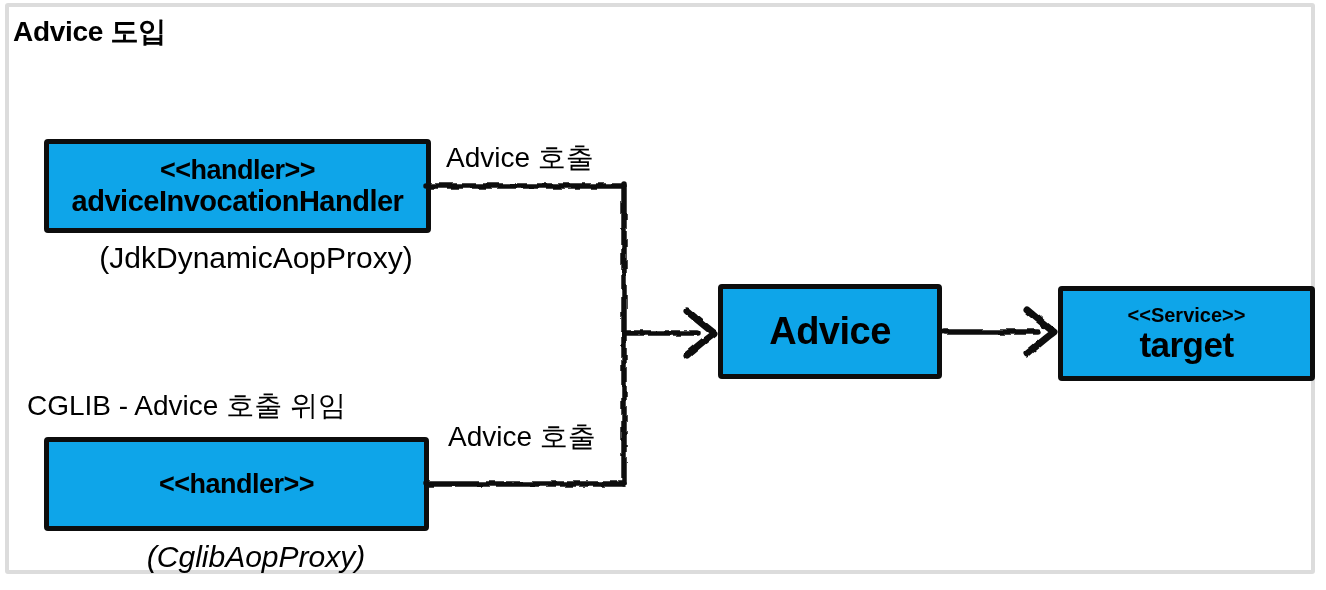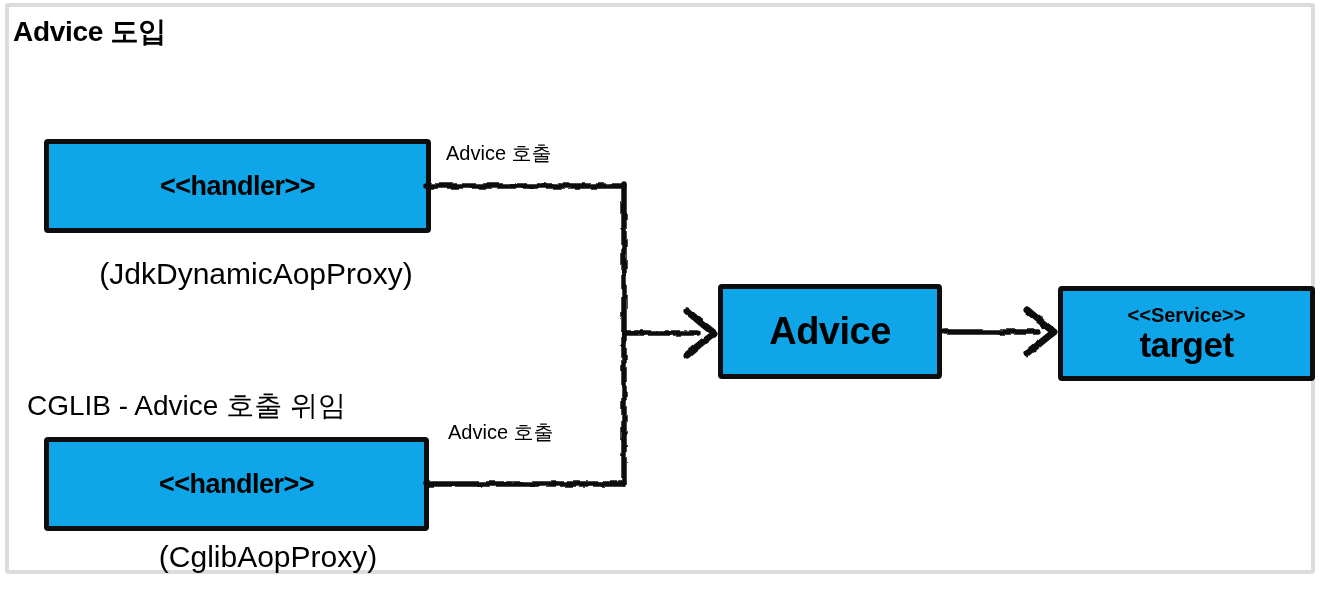--- a/index.html
+++ b/index.html
@@ -12,21 +12,21 @@
     position:absolute; left:5px; top:3px; width:1302px; height:563px;
     border:4px solid #dcdcdc; border-radius:3px;
   }
   .title {
     position:absolute; left:13px; top:13px;
     font-size:28px; font-weight:700; letter-spacing:-0.3px; white-space:pre;
   }
   .sec-label { position:absolute; font-size:28px; line-height:1.15; white-space:pre; }
   .lbl-jdk   { left:27px; top:88px; }
   .lbl-cglib { left:27px; top:390px;text-align:center; }
-  .arrow-label { position:absolute; font-size:20px; line-height:1.15; white-space:pre; }
+  .arrow-label { position:absolute; font-size:28px; line-height:1.15; white-space:pre; }
   .lbl-call-top    { left:446px; top:142px; }
   .lbl-call-bottom { left:448px; top:421px; }
   .node {
     position:absolute; box-sizing:border-box; background:#0ea5e9;
     border:5px solid #0d0d0d; border-radius:4px;
     display:flex; flex-direction:column; align-items:center; justify-content:center;
     text-align:center;
   }
   .node-jdk    { left:44px;   top:139px; width:387px; height:94px; }
   .node-cglib  { left:44px;   top:437px; width:385px; height:94px; }
@@ -34,35 +34,36 @@
   .node-target { left:1058px; top:286px; width:257px; height:95px; }
   .stereo { font-weight:700; font-size:27px; line-height:1.12; letter-spacing:-0.5px; white-space:pre; }
   .hname  { font-weight:700; font-size:29px; line-height:1.12; letter-spacing:-0.5px; white-space:pre; }
   .bigname   { font-weight:700; font-size:38px; letter-spacing:-0.5px; line-height:1.05; white-space:pre; }
   .stereo-sm { font-weight:700; font-size:20px; line-height:1.2; white-space:pre; }
   .tname     { font-weight:700; font-size:35px; letter-spacing:-0.5px; line-height:1.05; white-space:pre; }
   .caption {
     position:absolute; font-size:30px; line-height:1.1;
     transform:translateX(-50%); white-space:pre;
   }
-  .cap-jdk   { left:256px; top:257px; }
-  .cap-cglib { left:268px; top:540px; }
+  .cap-jdk   { left:256px; top:241px; }
+  .cap-cglib { left:256px; top:540px;font-style:italic; }
   svg.wires { position:absolute; left:0; top:0; }
 </style>
 </head>
 <body>
 
 <div class="stage">
 
   <div class="frame"></div>
 
   <div class="title">Advice 도입</div>
 
   <div class="node node-jdk">
     <div class="stereo">&lt;&lt;handler&gt;&gt;</div>
+    <div class="hname">adviceInvocationHandler</div>
   </div>
   <div class="caption cap-jdk">(JdkDynamicAopProxy)</div>
   <div class="arrow-label lbl-call-top">Advice 호출</div>
 
   <div class="sec-label lbl-cglib">CGLIB - Advice 호출 위임</div>
   <div class="node node-cglib">
     <div class="stereo">&lt;&lt;handler&gt;&gt;</div>
   </div>
   <div class="caption cap-cglib">(CglibAopProxy)</div>
   <div class="arrow-label lbl-call-bottom">Advice 호출</div>

